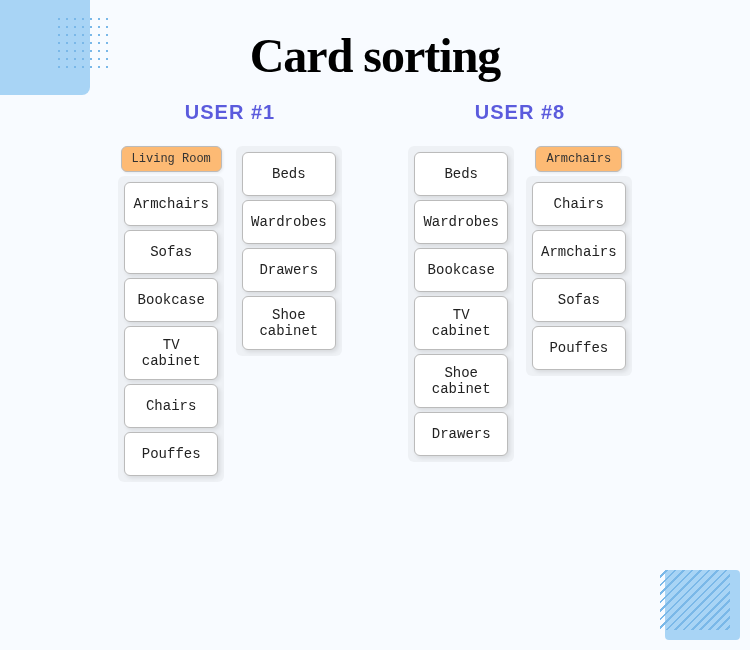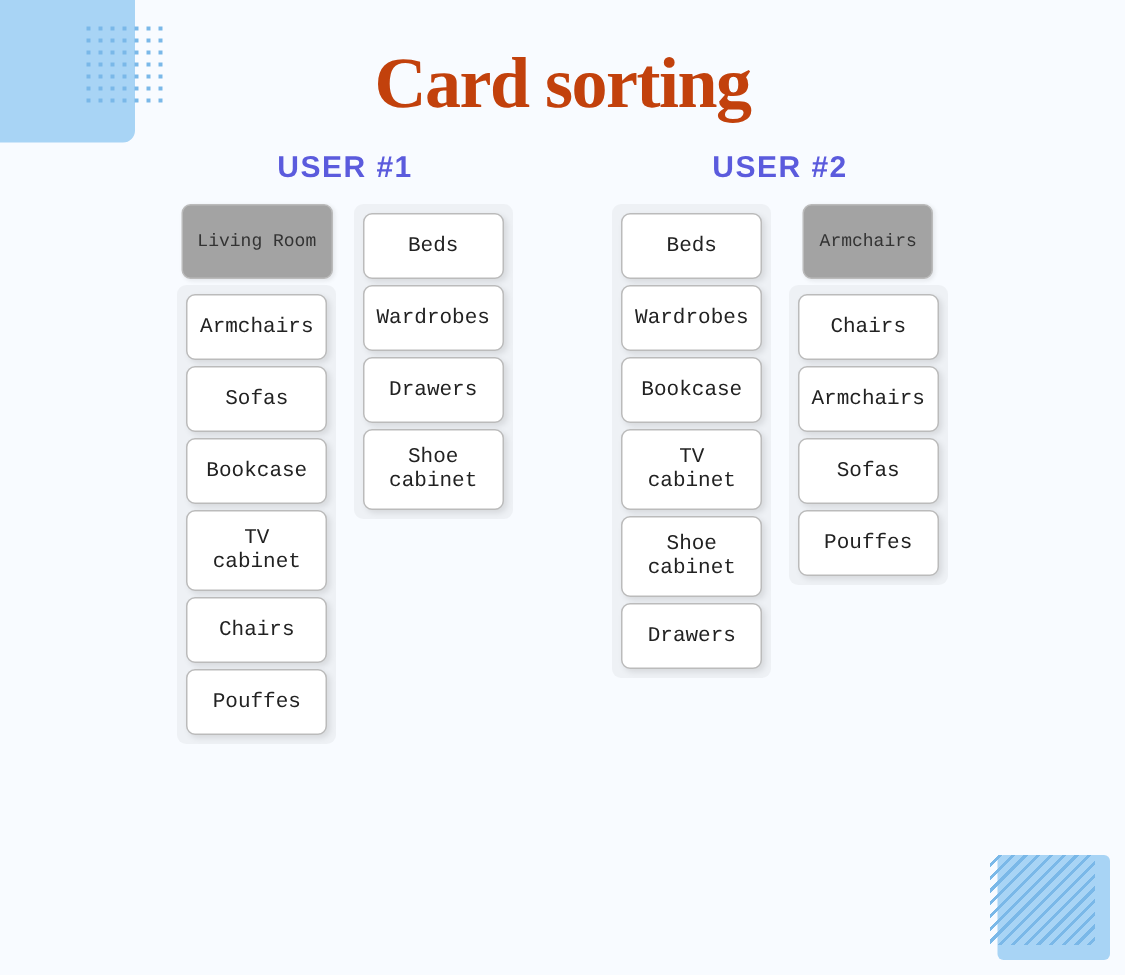--- a/index.html
+++ b/index.html
@@ -45,58 +45,59 @@
         #7ab8e8 4px,
         #7ab8e8 6px
       );
     }
 
     .page-title {
       text-align: center;
       font-size: 48px;
       font-weight: 900;
       font-family: Georgia, serif;
-      color: #c2410c;
+      color: #000000;
       padding-top: 28px;
       letter-spacing: -1px;
     }
 
     .users-row {
       display: flex;
       justify-content: center;
       gap: 80px;
       margin-top: 18px;
     }
 
     .user-section {
       display: flex;
       flex-direction: column;
       align-items: center;
       width: 210px;
+      gap: 10px;
     }
 
     .user-label {
       font-size: 20px;
       font-weight: 700;
       color: #5b5bdd;
       margin-bottom: 12px;
       letter-spacing: 1px;
     }
 
     .user-columns {
       display: flex;
       gap: 12px;
       align-items: flex-start;
     }
 
     .category-card {
-      background: #a3a3a3;
+      background: #fdba74;
       border: 1.5px solid #bbb;
       border-radius: 6px;
-      padding: 17px 10px;
+      padding: 5px 10px;
       font-size: 12px;
       font-family: 'Courier New', monospace;
       color: #333;
       text-align: center;
       min-width: 80px;
       box-shadow: 1px 1px 3px rgba(0,0,0,0.08);
     }
 
     .item-card {
       background: #fff;
@@ -168,21 +169,21 @@
             <div class="item-card">Wardrobes</div>
             <div class="item-card">Drawers</div>
             <div class="item-card">Shoe cabinet</div>
           </div>
       </div>
 
     </div>
   </div>
 
   <div class="user-section">
-    <div class="user-label">USER #2</div>
+    <div class="user-label">USER #8</div>
     <div class="user-columns">
 
       <div class="column-group">
         <div class="items-list">
         <div class="item-card">Beds</div>
             <div class="item-card">Wardrobes</div>
             <div class="item-card">Bookcase</div>
             <div class="item-card">TV cabinet</div>
             <div class="item-card">Shoe cabinet</div>
             <div class="item-card">Drawers</div>

